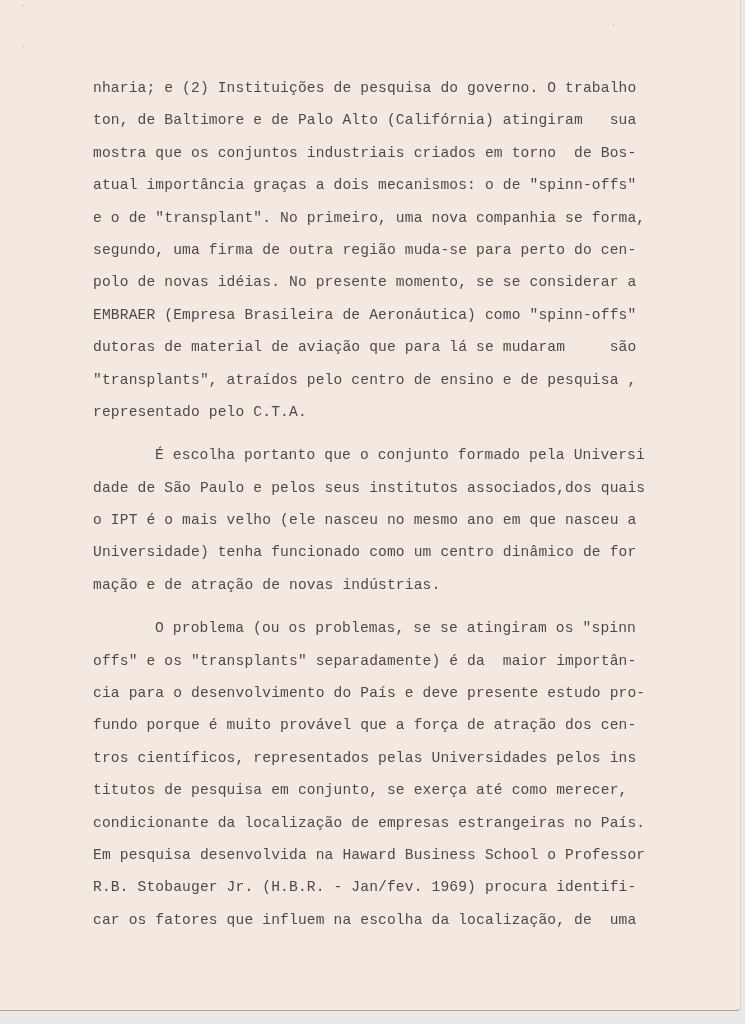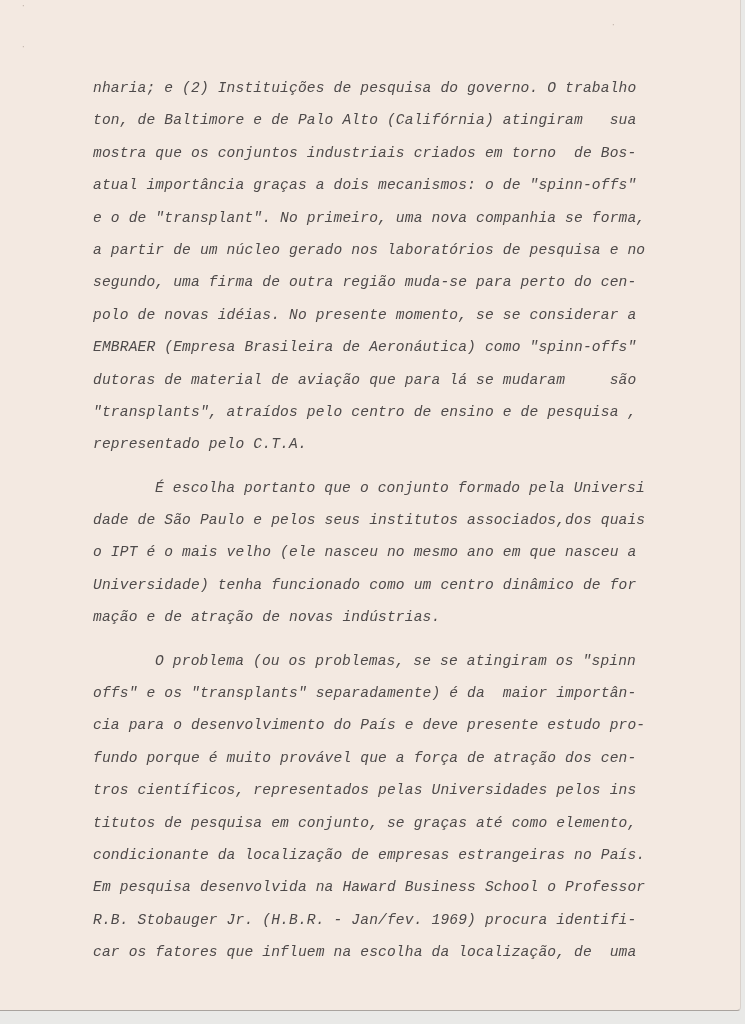--- a/index.html
+++ b/index.html
@@ -39,21 +39,20 @@
       font-family: "Liberation Mono", "DejaVu Sans Mono", monospace;
       font-size: 14.6px;
       color: #4e4a4a;
       letter-spacing: 0.15px;
     }
     .line {
       height: 32.4px;
       line-height: 20px;
       white-space: pre;
       display: block;
-      font-style: italic;
     }
     .para-gap {
       height: 11px;
     }
     .indent {
       padding-left: 62px;
     }
   </style>
 </head>
 <body>
@@ -64,21 +63,20 @@
   <span class="speck" style="left:612px;top:22px;">·</span>
 
   <div class="text">
 
     <div>
       <span class="line">nharia; e (2) Instituições de pesquisa do governo. O trabalho</span>
       <span class="line">ton, de Baltimore e de Palo Alto (Califórnia) atingiram   sua</span>
       <span class="line">mostra que os conjuntos industriais criados em torno  de Bos-</span>
       <span class="line">atual importância graças a dois mecanismos: o de "spinn-offs"</span>
       <span class="line">e o de "transplant". No primeiro, uma nova companhia se forma,</span>
-      <span class="line">a partir de um núcleo gerado nos laboratórios de pesquisa e no</span>
       <span class="line">segundo, uma firma de outra região muda-se para perto do cen-</span>
       <span class="line">polo de novas idéias. No presente momento, se se considerar a</span>
       <span class="line">EMBRAER (Empresa Brasileira de Aeronáutica) como "spinn-offs"</span>
       <span class="line">dutoras de material de aviação que para lá se mudaram     são</span>
       <span class="line">"transplants", atraídos pelo centro de ensino e de pesquisa ,</span>
       <span class="line">representado pelo C.T.A.</span>
     </div>
 
     <div class="para-gap"></div>
 
@@ -91,21 +89,21 @@
     </div>
 
     <div class="para-gap"></div>
 
     <div>
       <span class="line indent">O problema (ou os problemas, se se atingiram os "spinn</span>
       <span class="line">offs" e os "transplants" separadamente) é da  maior importân-</span>
       <span class="line">cia para o desenvolvimento do País e deve presente estudo pro-</span>
       <span class="line">fundo porque é muito provável que a força de atração dos cen-</span>
       <span class="line">tros científicos, representados pelas Universidades pelos ins</span>
-      <span class="line">titutos de pesquisa em conjunto, se graças até como elemento,</span>
+      <span class="line">titutos de pesquisa em conjunto, se exerça até como merecer,</span>
       <span class="line">condicionante da localização de empresas estrangeiras no País.</span>
       <span class="line">Em pesquisa desenvolvida na Haward Business School o Professor</span>
       <span class="line">R.B. Stobauger Jr. (H.B.R. - Jan/fev. 1969) procura identifi-</span>
       <span class="line">car os fatores que influem na escolha da localização, de  uma</span>
     </div>
 
   </div>
 </div>
 
 </body></html>

